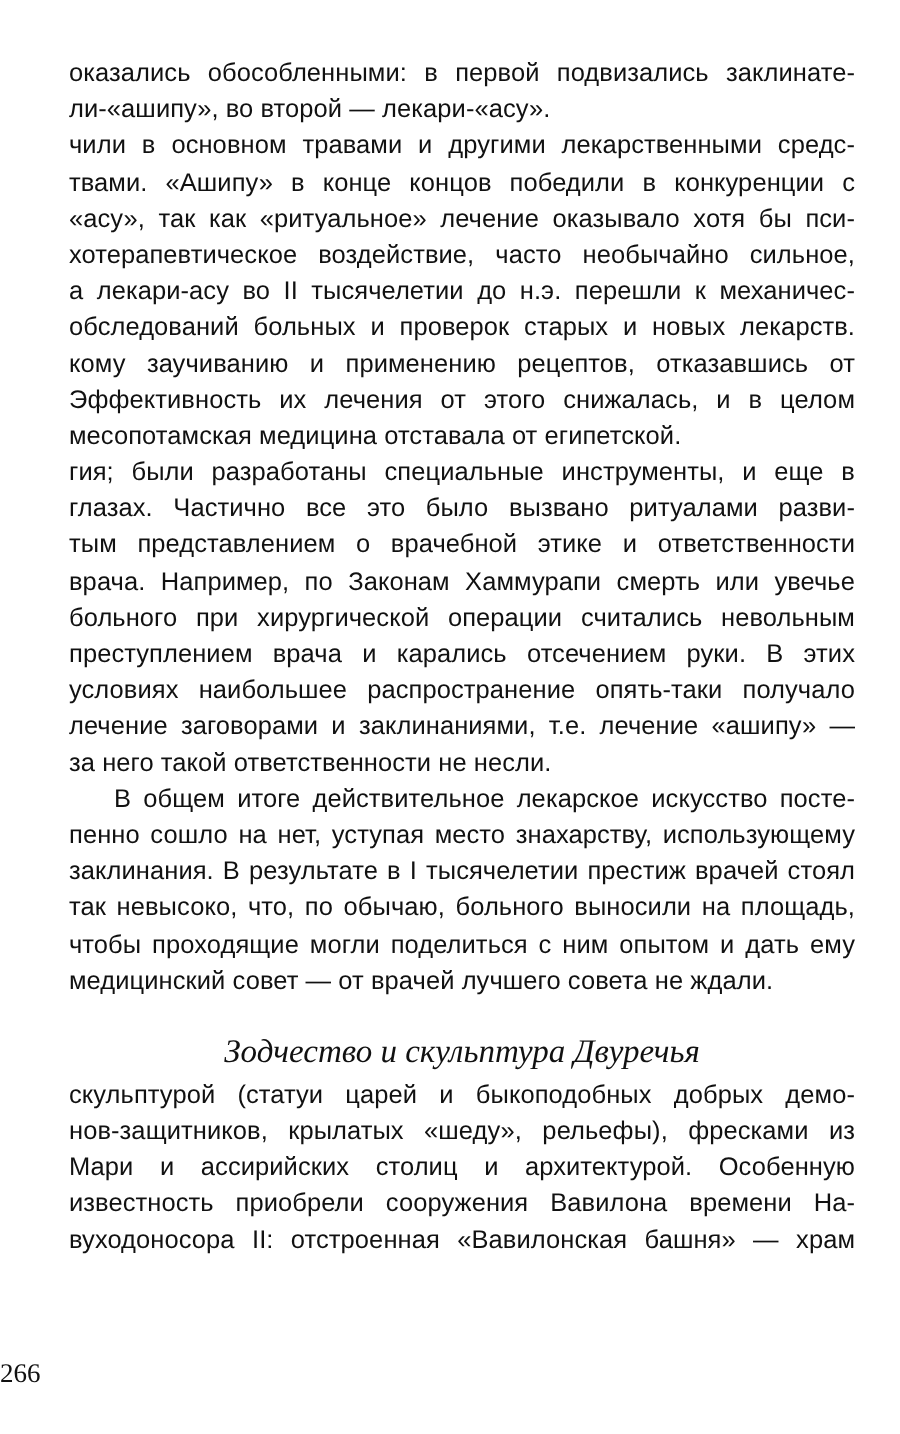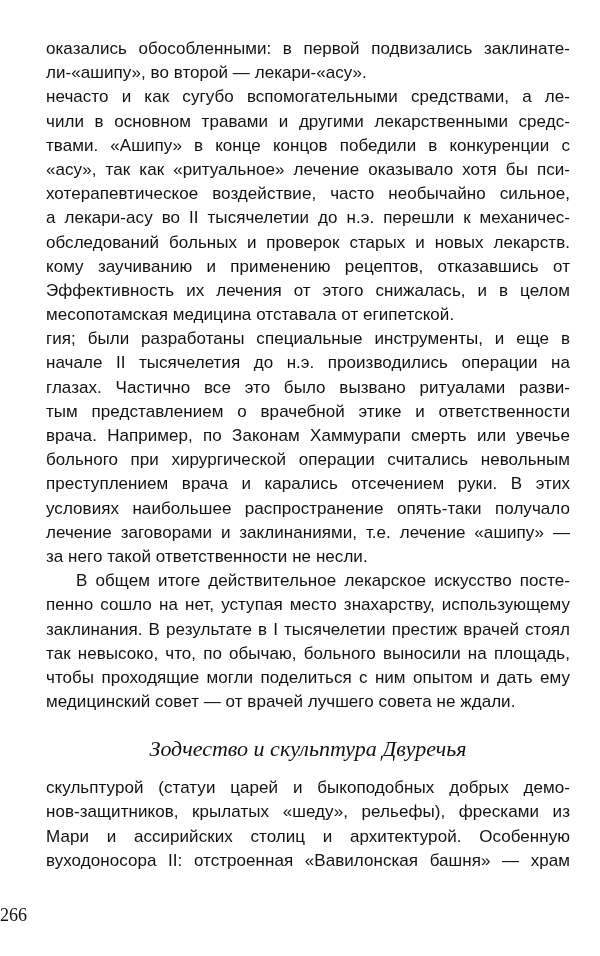--- a/index.html
+++ b/index.html
@@ -1,46 +1,44 @@
 <!DOCTYPE html>
 <html><head>
 <meta charset="utf-8">
 <style>
   html, body { margin:0; padding:0; background:#ffffff; }
   body { width:600px; height:956px; position:relative; overflow:hidden; color:#111; }
   .page { position:absolute; left:46px; top:37px; width:524px; }
   .line { font-family:"Liberation Sans", sans-serif; font-size:17px; line-height:24.2px; height:24.2px; white-space:nowrap; text-align:justify; text-align-last:justify; letter-spacing:0.05px; }
   .line.last { text-align-last:left; }
   .line.indent { padding-left:30px; }
-  .heading { font-family:"Liberation Serif", serif; font-style:italic; font-size:22px; text-align:center; height:34px; line-height:34px; margin-top:18px; margin-bottom:10px; }
+  .heading { font-family:"Liberation Serif", serif; font-style:italic; font-size:22px; text-align:center; height:34px; line-height:34px; margin-top:18px; }
   .pagenum { position:absolute; left:0; width:600px; top:905px; text-align:left; font-family:"Liberation Serif", serif; font-size:18px; }
 </style>
 </head>
 <body>
 
 <div class="page">
   <div>
     <div class="line">оказались обособленными: в первой подвизались заклинате-</div>
     <div class="line last">ли-«ашипу», во второй — лекари-«асу».</div>
   </div>
   <div>
-    <div class="line">нечасто и как сугубо вспомогательными средствами, а ле-</div>
     <div class="line">чили в основном травами и другими лекарственными средс-</div>
     <div class="line">твами. «Ашипу» в конце концов победили в конкуренции с</div>
     <div class="line">«асу», так как «ритуальное» лечение оказывало хотя бы пси-</div>
     <div class="line">хотерапевтическое воздействие, часто необычайно сильное,</div>
     <div class="line">а лекари-асу во II тысячелетии до н.э. перешли к механичес-</div>
     <div class="line">обследований больных и проверок старых и новых лекарств.</div>
     <div class="line">кому заучиванию и применению рецептов, отказавшись от</div>
     <div class="line">Эффективность их лечения от этого снижалась, и в целом</div>
     <div class="line last">месопотамская медицина отставала от египетской.</div>
   </div>
   <div>
     <div class="line">гия; были разработаны специальные инструменты, и еще в</div>
-    <div class="line">начале II тысячелетия до н.э. производились операции на</div>
     <div class="line">глазах. Частично все это было вызвано ритуалами разви-</div>
     <div class="line">тым представлением о врачебной этике и ответственности</div>
     <div class="line">врача. Например, по Законам Хаммурапи смерть или увечье</div>
     <div class="line">больного при хирургической операции считались невольным</div>
     <div class="line">преступлением врача и карались отсечением руки. В этих</div>
     <div class="line">условиях наибольшее распространение опять-таки получало</div>
     <div class="line">лечение заговорами и заклинаниями, т.е. лечение «ашипу» —</div>
     <div class="line last">за него такой ответственности не несли.</div>
   </div>
   <div>
@@ -51,18 +49,19 @@
     <div class="line">чтобы проходящие могли поделиться с ним опытом и дать ему</div>
     <div class="line last">медицинский совет — от врачей лучшего совета не ждали.</div>
   </div>
 
   <div class="heading">Зодчество и скульптура Двуречья</div>
 
   <div>
     <div class="line">скульптурой (статуи царей и быкоподобных добрых демо-</div>
     <div class="line">нов-защитников, крылатых «шеду», рельефы), фресками из</div>
     <div class="line">Мари и ассирийских столиц и архитектурой. Особенную</div>
+    <div class="line">известность приобрели сооружения Вавилона времени На-</div>
     <div class="line">вуходоносора II: отстроенная «Вавилонская башня» — храм</div>
 
   </div>
 </div>
 
 <div class="pagenum">266</div>
 
 </body></html>

